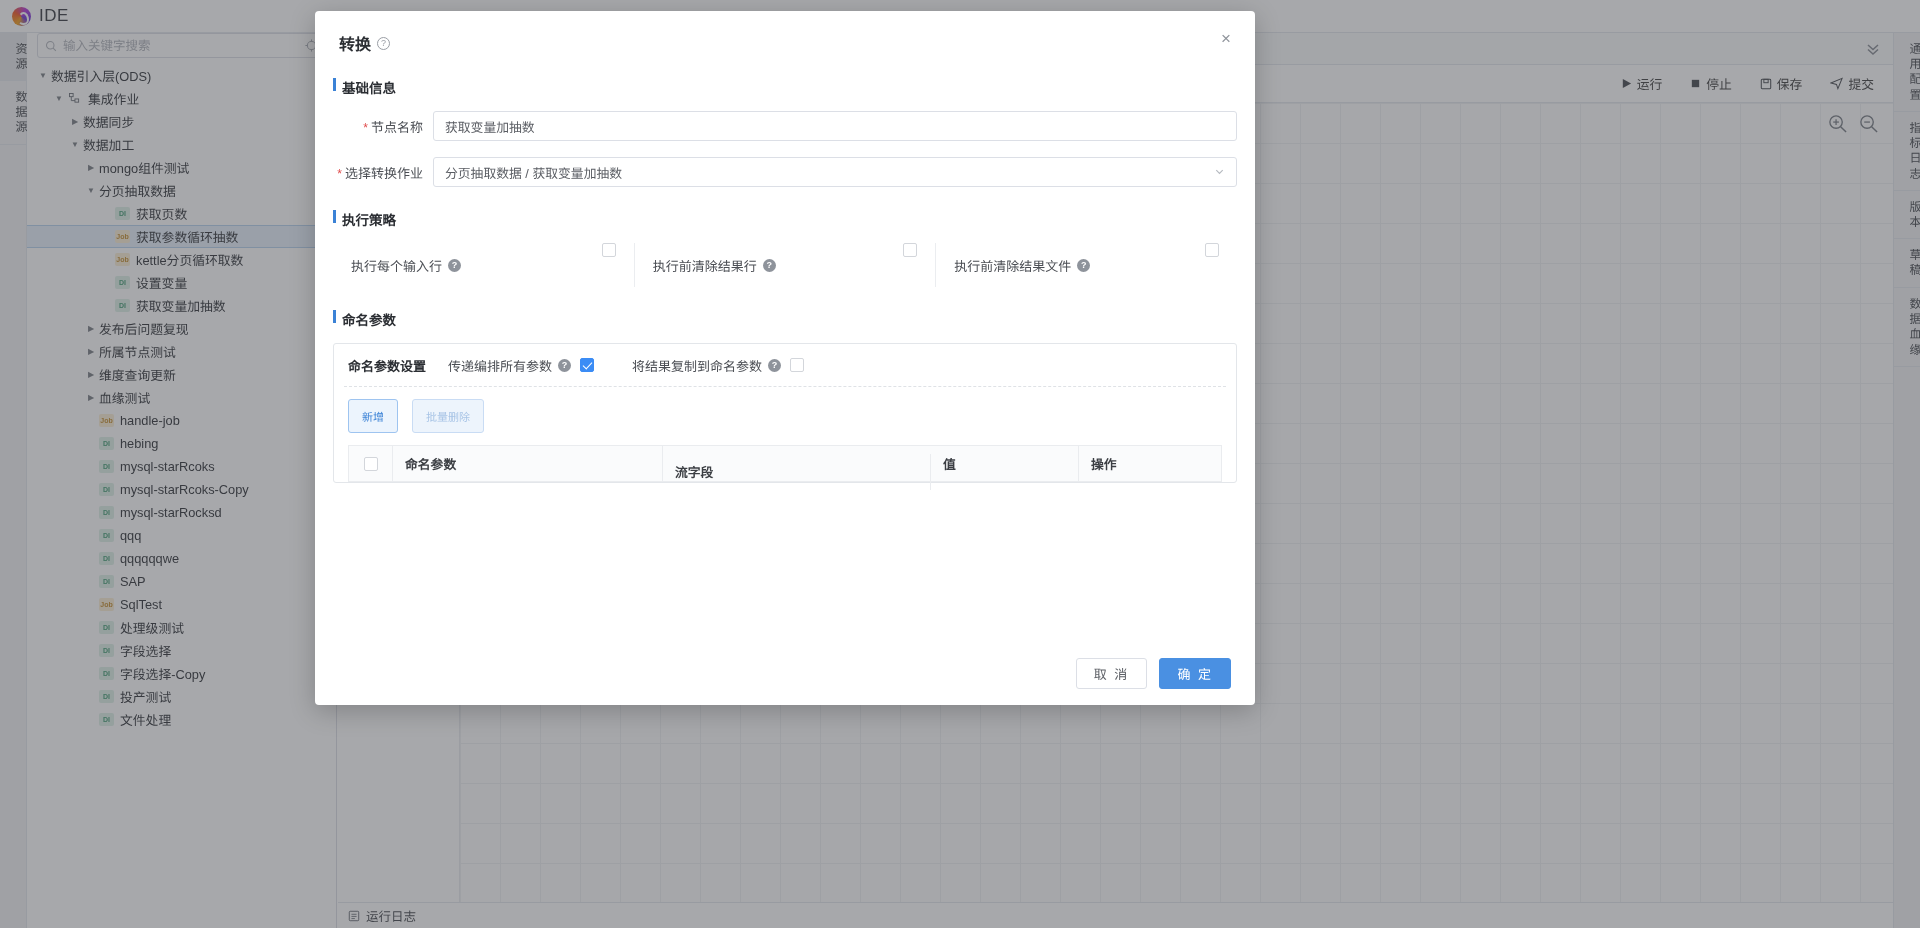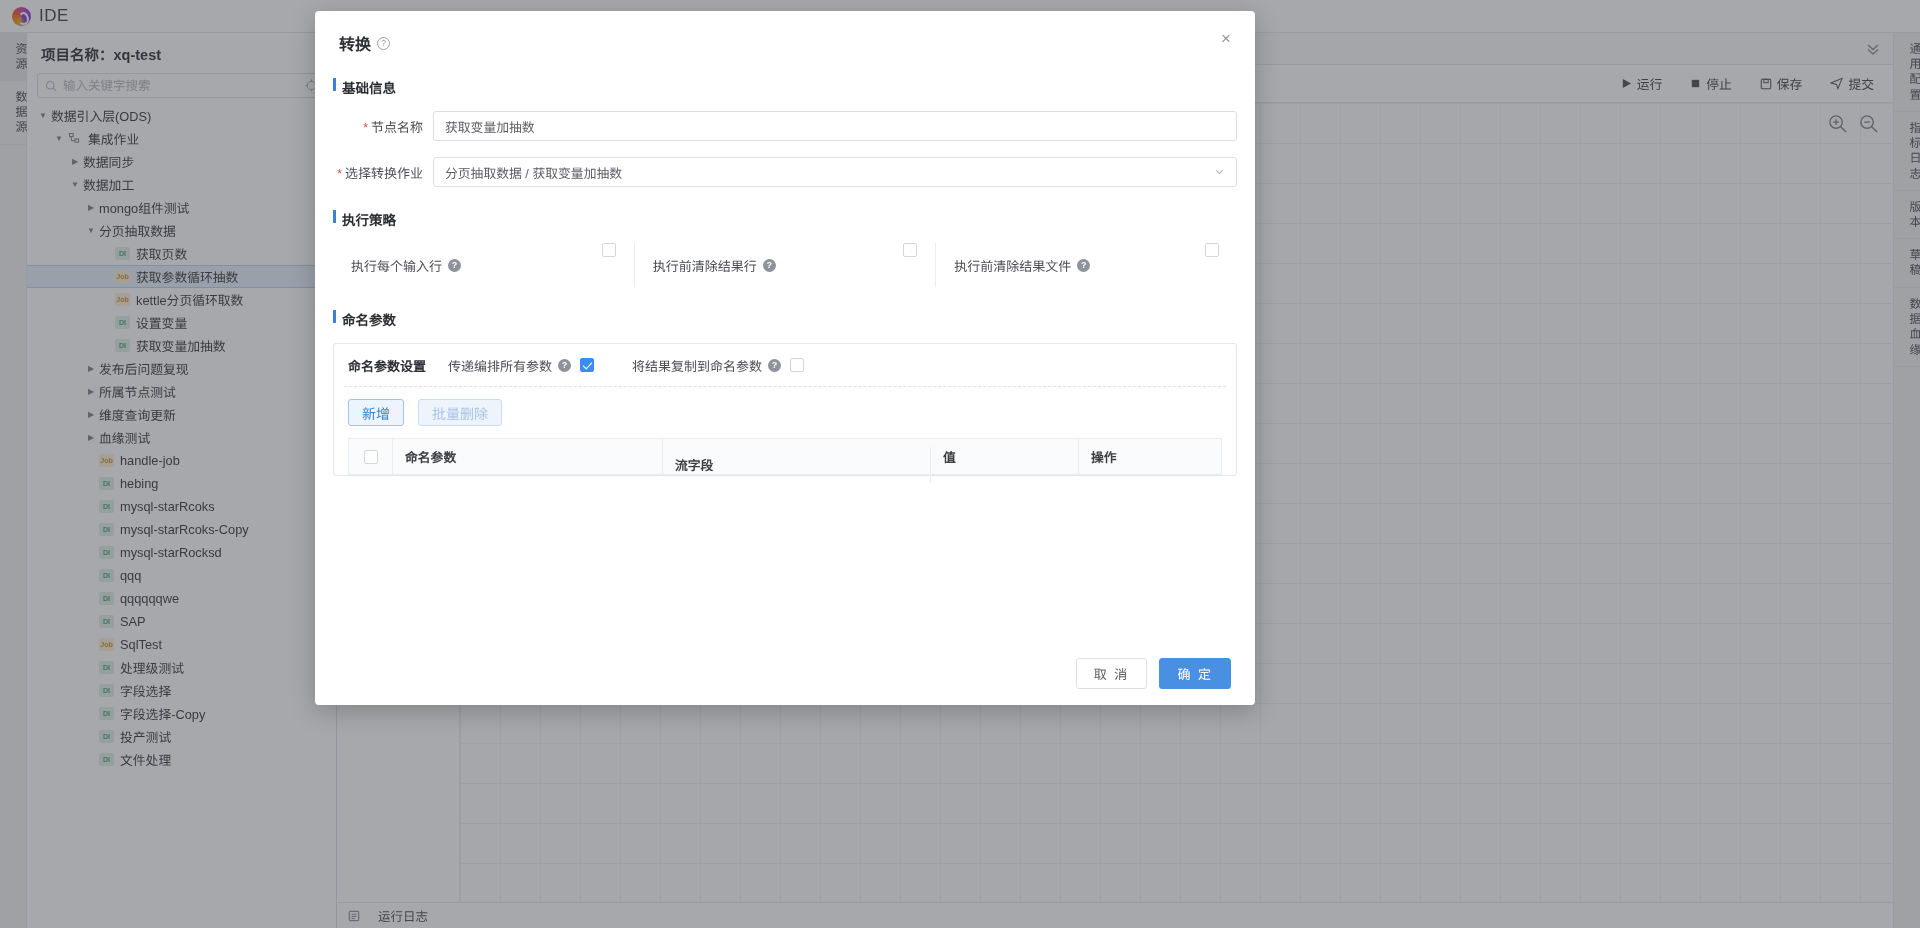--- a/index.html
+++ b/index.html
@@ -141,21 +141,21 @@
     flex: 1; position: relative; background-color: #fdfdfd;
     background-image: linear-gradient(to right, #eef0f3 1px, transparent 1px),
                       linear-gradient(to bottom, #eef0f3 1px, transparent 1px);
     background-size: 40px 40px;
   }
   .zoom-ctrls { position: absolute; right: 14px; top: 10px; display: flex; gap: 10px; }
   .zoom-btn { width: 21px; height: 21px; color: #7a7f86; cursor: pointer; }
 
   .statusbar {
     position: absolute; left: 0; right: 0; bottom: 0; height: 26px;
-    border-top: 1px solid #e4e7ed; display: flex; align-items: center; gap: 18px;
+    border-top: 1px solid #e4e7ed; display: flex; align-items: center; gap: 6px;
     padding-left: 10px; font-size: 12.5px; color: #4a4d52; background: #fff;
   }
 
   
   .right-rail {
     position: absolute; right: 0; top: 33px; width: 27px; bottom: 0;
     background: #f2f3f5; border-left: 1px solid #e4e7ed;
   }
 
   
@@ -226,21 +226,21 @@
   
   .np-panel { border: 1px solid #e3e6ea; border-radius: 3px; }
   .np-head { display: flex; align-items: center; height: 42px; padding: 0 14px; gap: 8px; }
   .np-head-title { font-size: 13px; font-weight: bold; color: #2b2e33; margin-right: 14px; }
   .np-opt { display: flex; align-items: center; gap: 9px; margin-right: 30px; }
   .np-opt .strategy-label { font-weight: normal; }
   .np-divider { border-top: 1px dashed #dfe2e6; margin: 0 10px; }
 
   .np-btns { display: flex; gap: 14px; padding: 12px 14px 10px; }
   .btn-sm {
-    height: 27px; padding: 0 13px; font-size: 14px; border-radius: 3px; cursor: pointer;
+    height: 34px; padding: 0 13px; font-size: 11px; border-radius: 3px; cursor: pointer;
     display: inline-flex; align-items: center; font-family: inherit;
   }
   .btn-outline { border: 1px solid #9ec4f0; background: #ecf4fd; color: #3b82d6; }
   .btn-disabled { border: 1px solid #c9dcf4; background: #edf4fc; color: #a8c4e6; cursor: not-allowed; }
 
   .np-table { margin: 2px 14px 0; border: 1px solid #eaecef; border-bottom: 0; }
   .np-thead { display: flex; height: 36px; align-items: center; background: #fafbfc; border-bottom: 1px solid #eaecef; }
   .np-th {
     font-size: 12.8px; font-weight: bold; color: #3b3e43; padding: 0 12px;
     border-right: 1px solid #eaecef; height: 36px; display: flex; align-items: center;
@@ -279,21 +279,20 @@
       <span class="logo-mark"></span>
       <span class="app-title">IDE</span>
     </div>
 
     <div class="left-rail">
       <div class="rail-tab active">资 源</div>
       <div class="rail-tab">数 据 源</div>
     </div>
 
     <div class="tree-panel">
-      <div class="proj-name">项目名称：xq-test</div>
       <div class="tree-search">
         <span class="ico">
           <svg width="12" height="12" viewBox="0 0 16 16">
               <circle cx="7" cy="7" r="5" fill="none" stroke="#b3b6bd" stroke-width="1.4"></circle>
               <line x1="10.8" y1="10.8" x2="14.5" y2="14.5" stroke="#b3b6bd" stroke-width="1.4"></line>
             </svg>
         </span>
         <input type="text" placeholder="输入关键字搜索" style="">
         <span class="ico">
           <svg width="13" height="13" viewBox="0 0 16 16">

